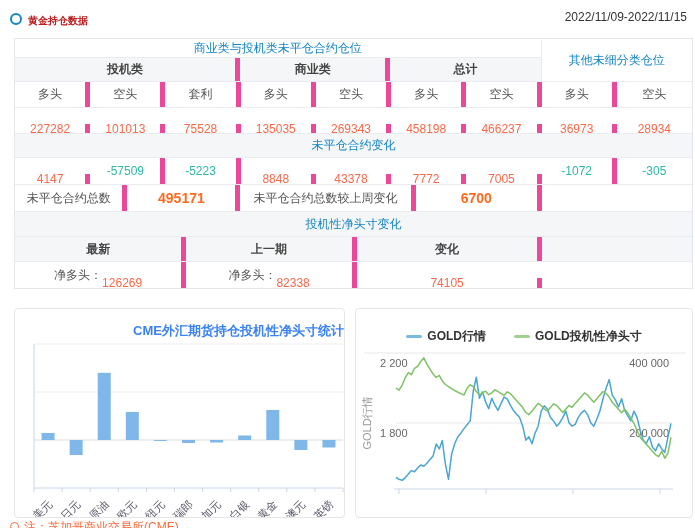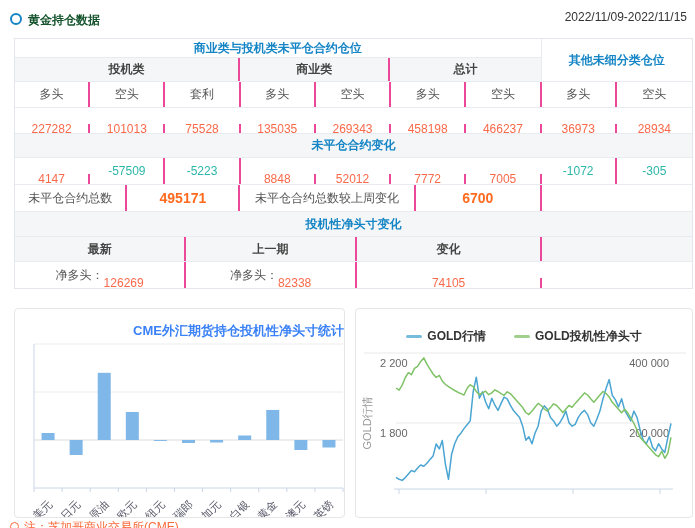--- a/index.html
+++ b/index.html
@@ -1,31 +1,31 @@
 <!DOCTYPE html>
 <html><head>
 <meta charset="utf-8">
 <style>
   html,body{margin:0;padding:0;background:#fff;}
   body{width:695px;height:528px;overflow:hidden;position:relative;
        font-family:"Liberation Sans","DejaVu Sans",sans-serif;}
   
   .hdr{position:absolute;left:10px;top:10px;width:677px;height:20px;}
   .ring{display:inline-block;width:8px;height:8px;border:2px solid #1585c5;border-radius:50%;margin-right:6px;vertical-align:-1px;}
-  .title{font-size:12px;font-weight:bold;color:#14532d;}
+  .title{font-size:10px;font-weight:bold;color:#b91c1c;}
   .date{float:right;font-size:12px;color:#333;}
   
   .tbl{position:absolute;left:14px;top:38px;width:679px;border:1px solid #e3e6ea;box-sizing:border-box;background:#fff;}
   .tr{display:flex;border-bottom:1px solid #e8ebf0;box-sizing:border-box;}
   .tr:last-child{border-bottom:none;}
-  .cell{display:flex;align-items:center;justify-content:center;border-right:2px solid #ec4899;
+  .cell{display:flex;align-items:center;justify-content:center;border-right:5px solid #ec4899;
         box-sizing:border-box;font-size:12px;color:#555;overflow:hidden;white-space:nowrap;}
   .cell:last-child{border-right:none;}
   .c9{width:11.1111%;}
-  .blueh{color:#1585c5;font-weight:bold;}
+  .blueh{color:#1585c5;font-weight:normal;}
   .grayrow{background:#f5f6f7;}
   .bold{font-weight:bold;color:#444;}
   .orange{color:#f9694a;margin-top:16px;}
   .teal{color:#2cb7a9;}
   .big{color:#ff6a1e;font-weight:bold;font-size:14px;}
   .l7{width:77.778%;display:flex;flex-direction:column;border-right:1px solid #e8ebf0;box-sizing:border-box;}
   .sub{display:flex;border-bottom:1px solid #e8ebf0;box-sizing:border-box;}
   .sub:last-child{border-bottom:none;}
   .full{width:100%;}
   
@@ -92,21 +92,21 @@
 
   <div class="tr grayrow" style="height:24px">
     <div class="cell full blueh">未平仓合约变化</div>
   </div>
 
   <div class="tr" style="height:27px">
       <div class="cell c9 orange">4147</div>
       <div class="cell c9 teal">-57509</div>
       <div class="cell c9 teal">-5223</div>
       <div class="cell c9 orange">8848</div>
-      <div class="cell c9 orange">52012</div>
+      <div class="cell c9 orange">43378</div>
       <div class="cell c9 orange">7772</div>
       <div class="cell c9 orange">7005</div>
       <div class="cell c9 teal">-1072</div>
       <div class="cell c9 teal">-305</div>
     </div>
 
   <div class="tr" style="height:27px">
     <div class="cell" style="width:16.6%">未平仓合约总数</div>
     <div class="cell big" style="width:16.7%">495171</div>
     <div class="cell" style="width:25.9%">未平仓合约总数较上周变化</div>

